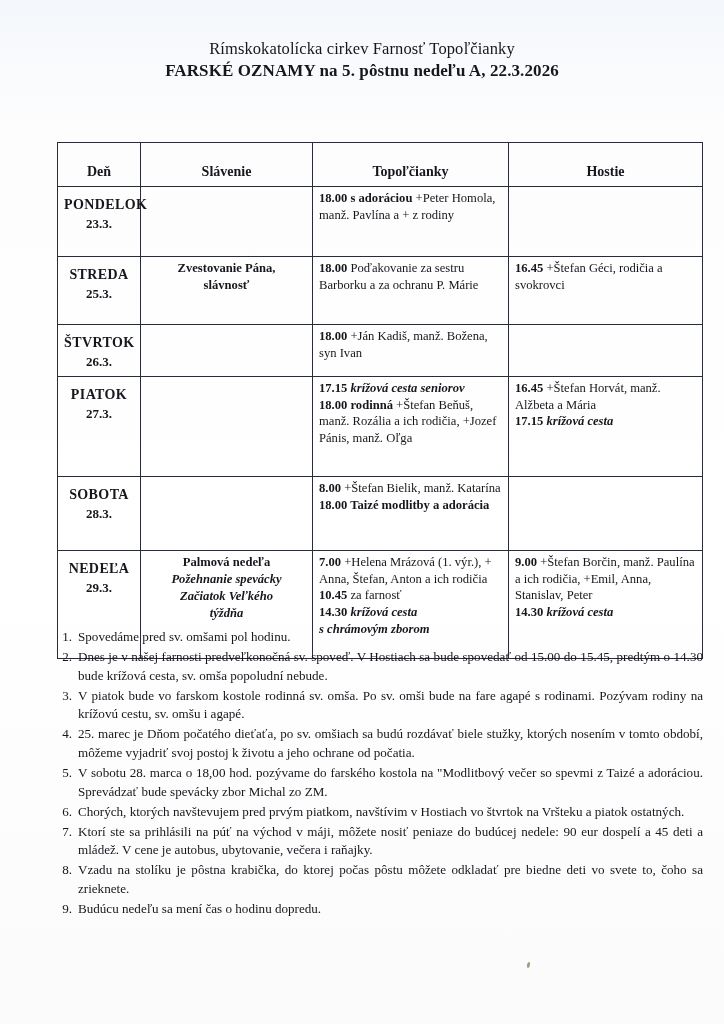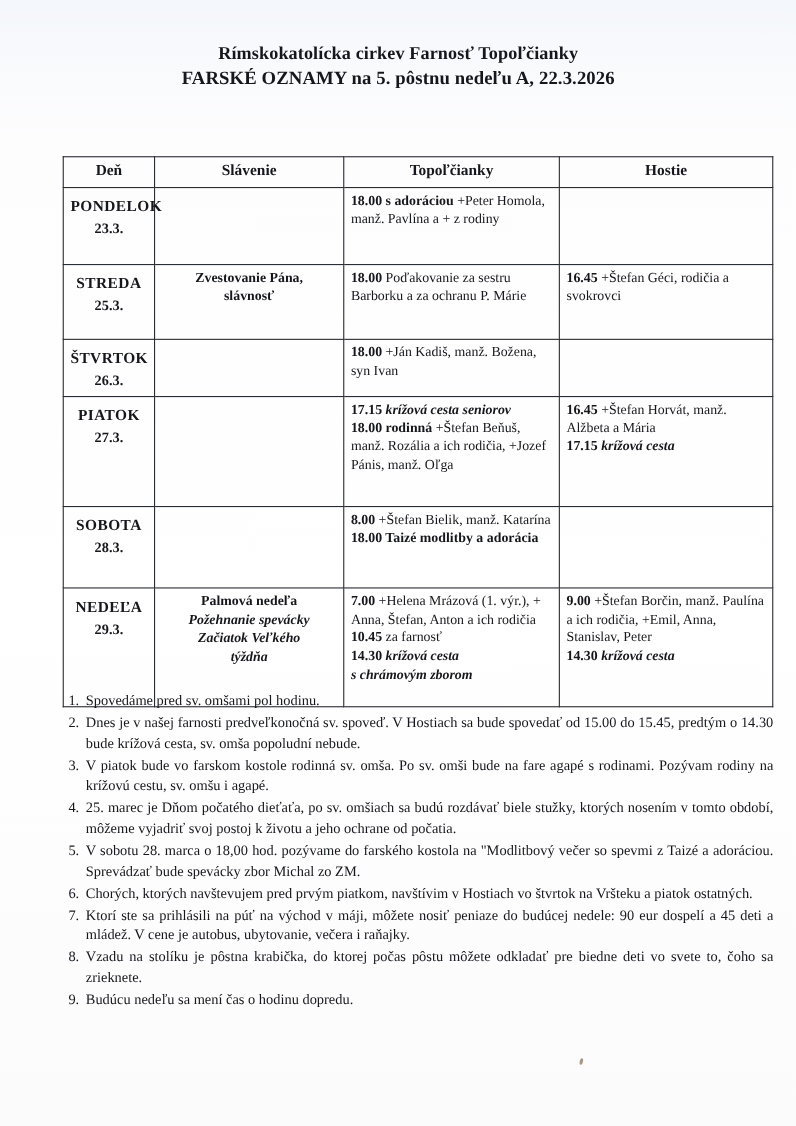--- a/index.html
+++ b/index.html
@@ -32,21 +32,21 @@
     height: 1024px;
     box-sizing: border-box;
   }
 
   
   .doc-header {
     text-align: center;
     padding-top: 38px;
   }
   .doc-header .line1 {
-    font-weight: bold;
+    font-weight: normal;
     font-size: 16.5px;
     letter-spacing: 0.1px;
     line-height: 1.35;
   }
   .doc-header .line2 {
     font-weight: bold;
     font-size: 17px;
     letter-spacing: 0.1px;
     line-height: 1.35;
   }
@@ -67,21 +67,21 @@
   table.schedule td, table.schedule th {
     border: 1px solid #2a2c33;
     vertical-align: top;
     padding: 3px 6px 4px 6px;
     line-height: 1.33;
   }
   table.schedule th {
     text-align: center;
     font-weight: bold;
     font-size: 14px;
-    padding: 3px 4px 4px 4px;
+    padding: 19px 4px 4px 4px;
     vertical-align: middle;
     height: 20px;
   }
   col.c-day    { width: 83px; }
   col.c-cel    { width: 172px; }
   col.c-top    { width: 196px; }
   col.c-gue    { width: 194px; }
 
   td.day-cell {
     text-align: center;

